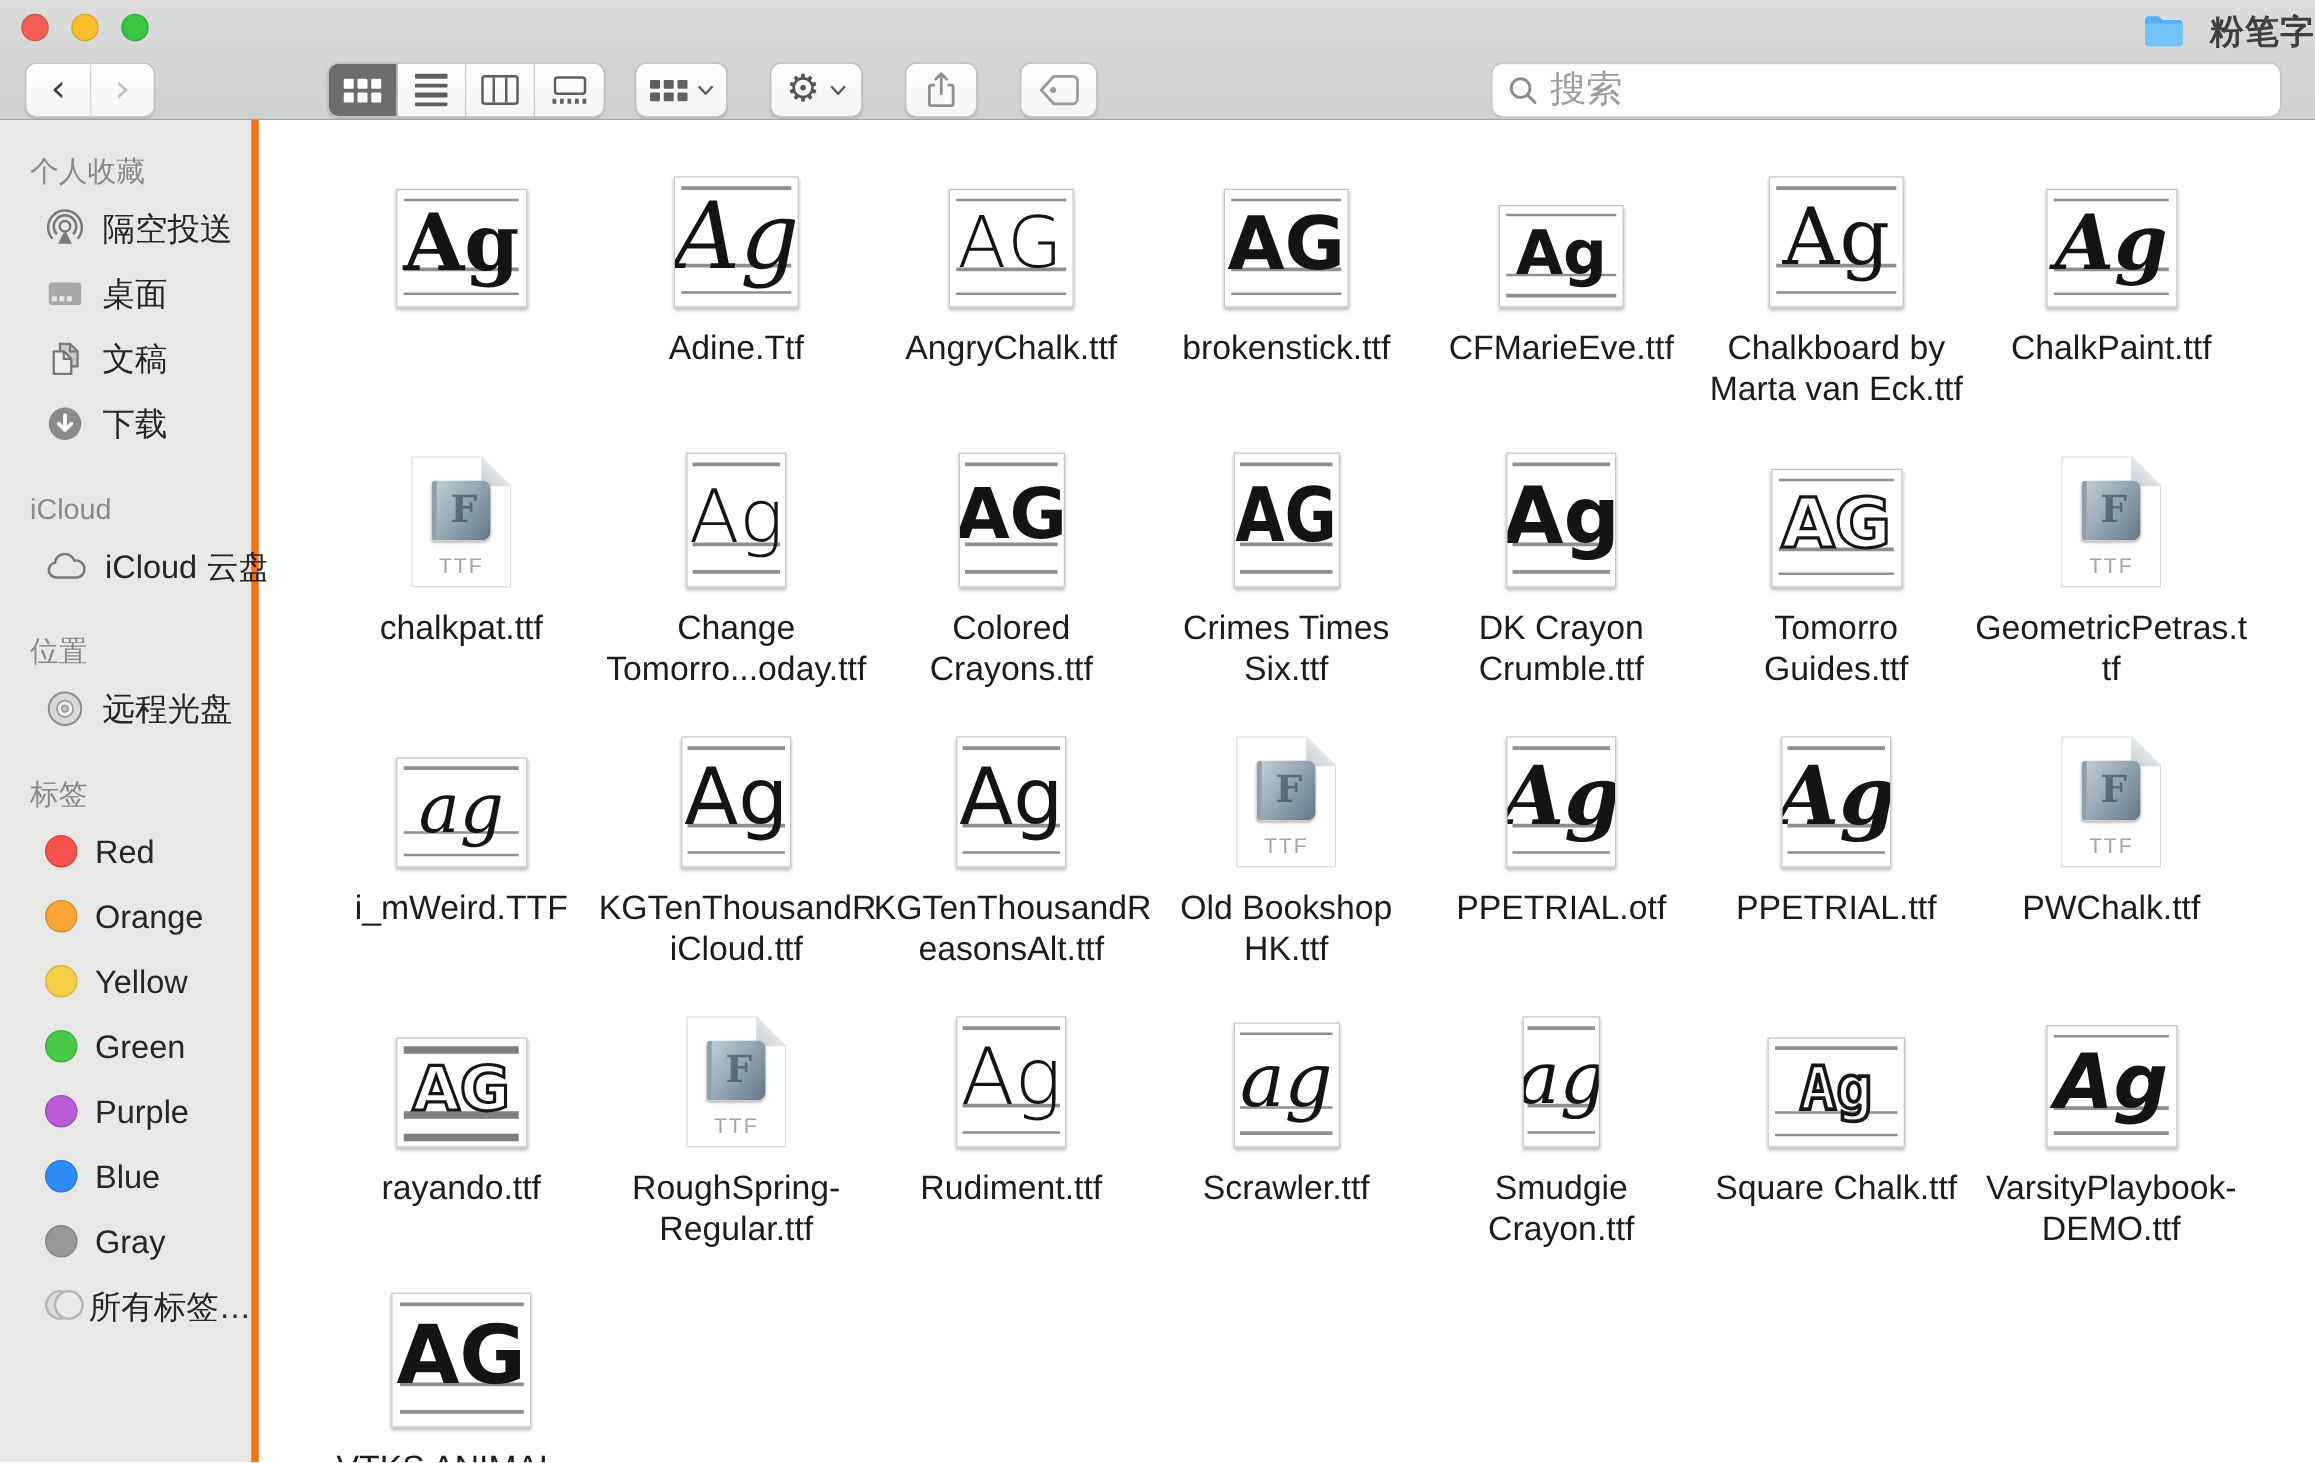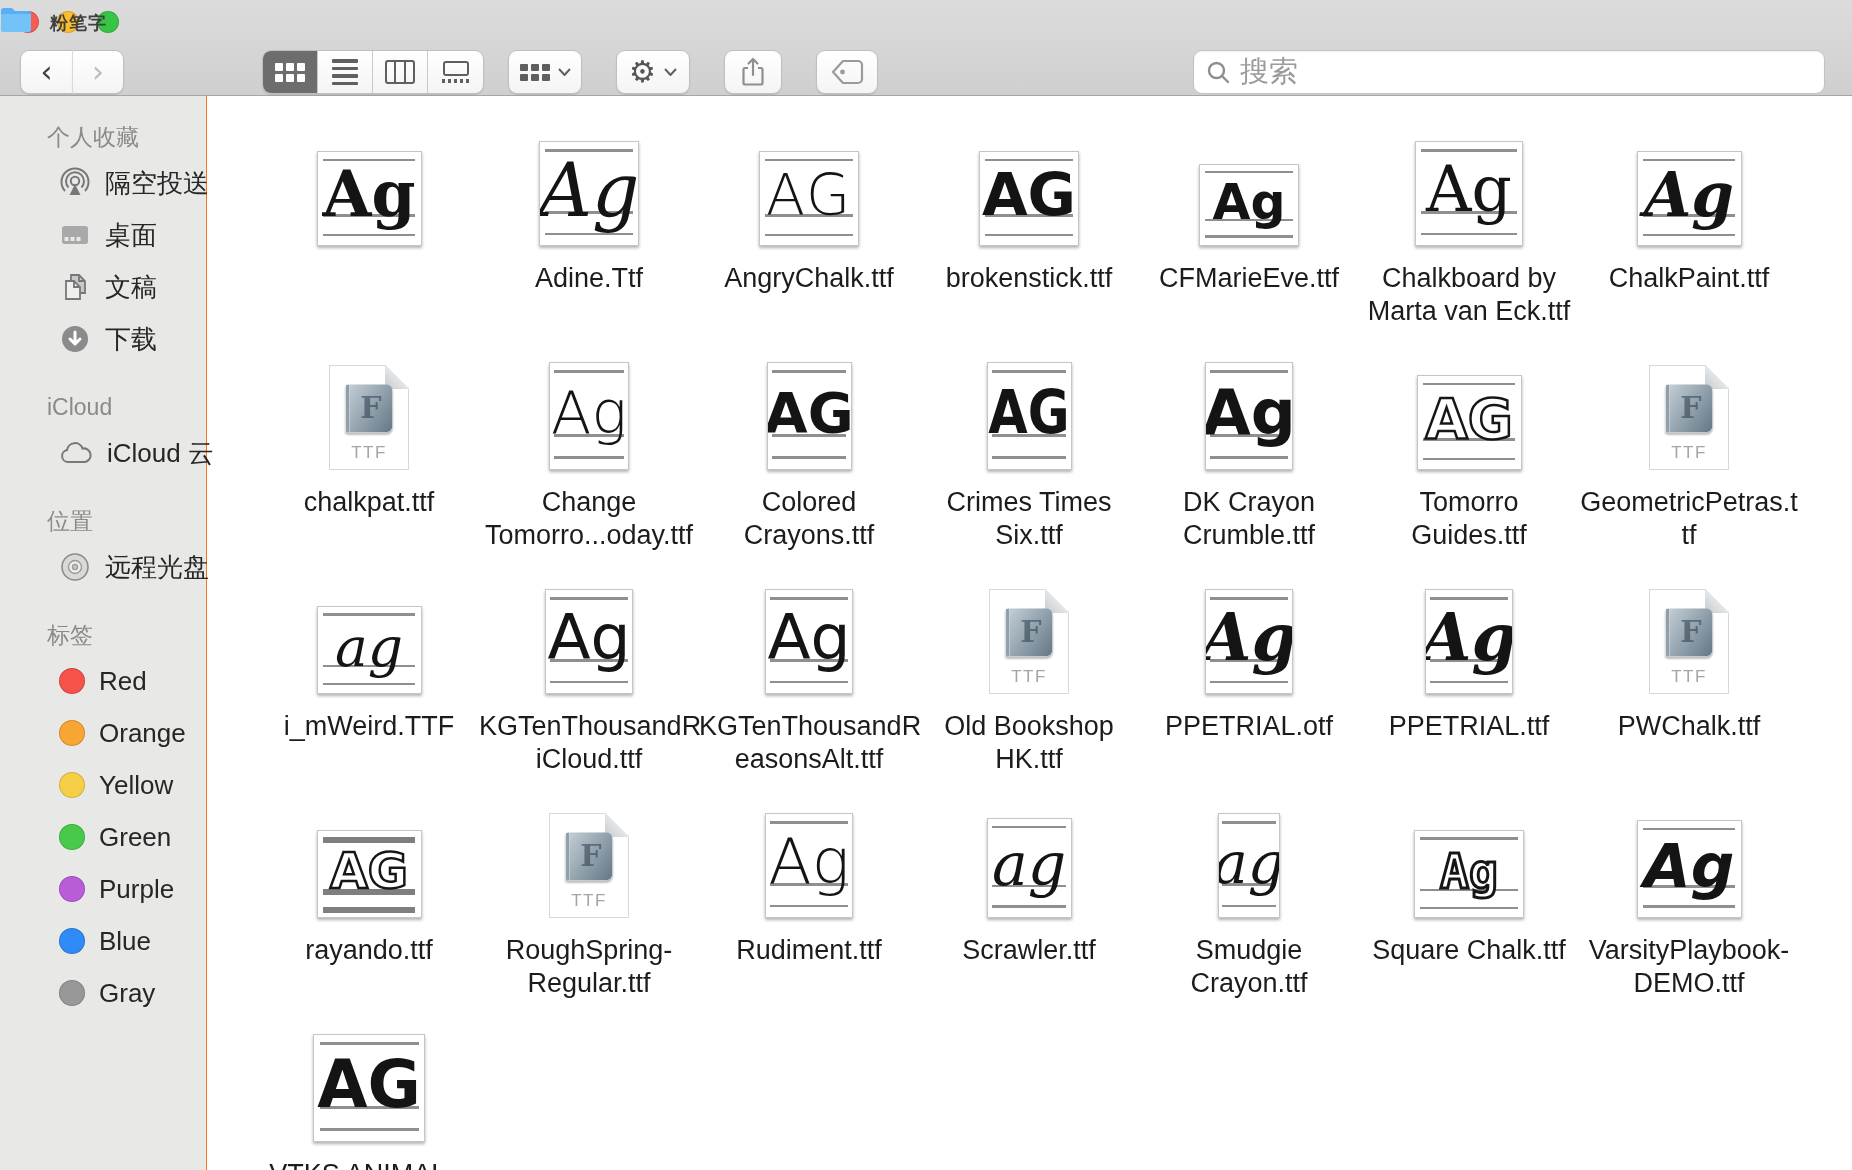--- a/index.html
+++ b/index.html
@@ -7,21 +7,21 @@
        -webkit-font-smoothing:antialiased;background:#fff;}
   #window{position:relative;width:1852px;height:1170px;overflow:hidden;background:#fff;}
 
   
   #titlebar{position:absolute;left:0;top:0;width:1852px;height:95px;
     background:linear-gradient(#dcdcdc,#cfcfcf);border-bottom:1px solid #a6a6a6;z-index:5;}
   .traffic{position:absolute;top:11px;width:22px;height:22px;border-radius:50%;}
   .t-close{left:17px;background:#f45d54;box-shadow:inset 0 0 0 1px rgba(0,0,0,.12);}
   .t-min{left:57px;background:#f9bd2e;box-shadow:inset 0 0 0 1px rgba(0,0,0,.12);}
   .t-zoom{left:97px;background:#37c543;box-shadow:inset 0 0 0 1px rgba(0,0,0,.12);}
-  #window-title{position:absolute;top:7px;left:0;width:100%;text-align:left;font-size:18px;
+  #window-title{position:absolute;top:7px;left:0;width:100%;text-align:right;font-size:27px;
     font-weight:700;color:#3f3f3f;letter-spacing:1px;}
   #window-title .folder{display:inline-block;vertical-align:-4px;margin-right:12px;}
 
   .tbtn{position:absolute;top:50px;height:44px;background:linear-gradient(#ffffff,#f4f4f4);
     border:1px solid #bfbfbf;border-radius:9px;box-shadow:0 1px 1px rgba(0,0,0,.12);
     display:flex;align-items:center;justify-content:center;box-sizing:border-box;}
   .chev{font-size:30px;line-height:1;font-family:"DejaVu Sans",sans-serif;}
   #back-button{left:20px;width:52px;border-radius:9px 0 0 9px;border-right:none;}
   #fwd-button{left:72px;width:52px;border-radius:0 9px 9px 0;border-left:1px solid #d9d9d9;}
   #back-button .chev{color:#3e3e3e;} #fwd-button .chev{color:#bdbdbd;}
@@ -48,21 +48,21 @@
   .gear{font-family:"DejaVu Sans",sans-serif;font-size:30px;color:#555;line-height:1;}
   .dchev{width:13px;height:8px;}
 
   #search-field{position:absolute;left:1193px;top:50px;width:632px;height:44px;background:#fff;
     border:1px solid #c2c2c2;border-radius:9px;box-sizing:border-box;display:flex;align-items:center;
     padding:0 12px;gap:9px;box-shadow:inset 0 1px 2px rgba(0,0,0,.06);}
   #search-field .ph{color:#9b9b9b;font-size:29px;}
 
   
   #sidebar{position:absolute;left:0;top:95px;width:207px;height:1075px;background:#e8e8e6;
-    border-right:1px solid #f97316;box-sizing:border-box;padding-top:22px;padding-left:23px;}
+    border-right:6px solid #f97316;box-sizing:border-box;padding-top:22px;}
   .sec-header{padding-left:24px;font-size:23px;color:#8a8a8a;font-weight:400;height:40px;
     display:flex;align-items:center;}
   .side-item{height:52px;display:flex;align-items:center;padding-left:36px;gap:14px;color:#262626;
     font-size:26px;white-space:nowrap;}
   .side-item svg{flex:0 0 auto;}
   .sec-gap{height:22px;}
   .dot{width:26px;height:26px;border-radius:50%;box-shadow:inset 0 0 0 1px rgba(0,0,0,.15);}
   .alltags{position:relative;width:26px;height:26px;}
   .alltags i{position:absolute;top:0;width:24px;height:24px;border-radius:50%;border:2px solid #b5b5b3;
     box-sizing:border-box;background:#dddddb;}
@@ -314,20 +314,27 @@
       <span>Purple</span>
     </div>
     <div class="side-item">
       <span class="dot" style="background: rgb(46, 139, 247);"></span>
       <span>Blue</span>
     </div>
     <div class="side-item">
       <span class="dot" style="background: rgb(152, 152, 152);"></span>
       <span>Gray</span>
     </div>
+    <div class="side-item">
+      <span class="alltags">
+          <i></i>
+          <i></i>
+        </span>
+      <span>所有标签…</span>
+    </div>
   </div>
 
   <div id="file-grid">
       <div class="cell" style="left: 46px; top: 33px;">
         <div class="icon-wrap">
           <div class="preview" style="width: 105px; height: 95px;">
             <div class="rule r1"></div>
             <div class="rule r2"></div>
             <div class="rule r3"></div>
             <span class="glyph v-serif-black" style="font-size: 63px;">Ag</span>

